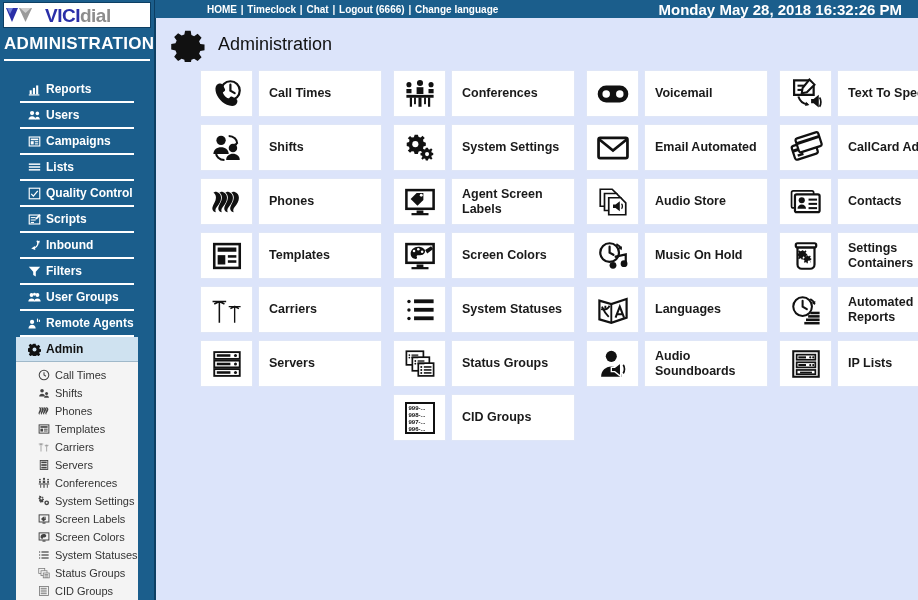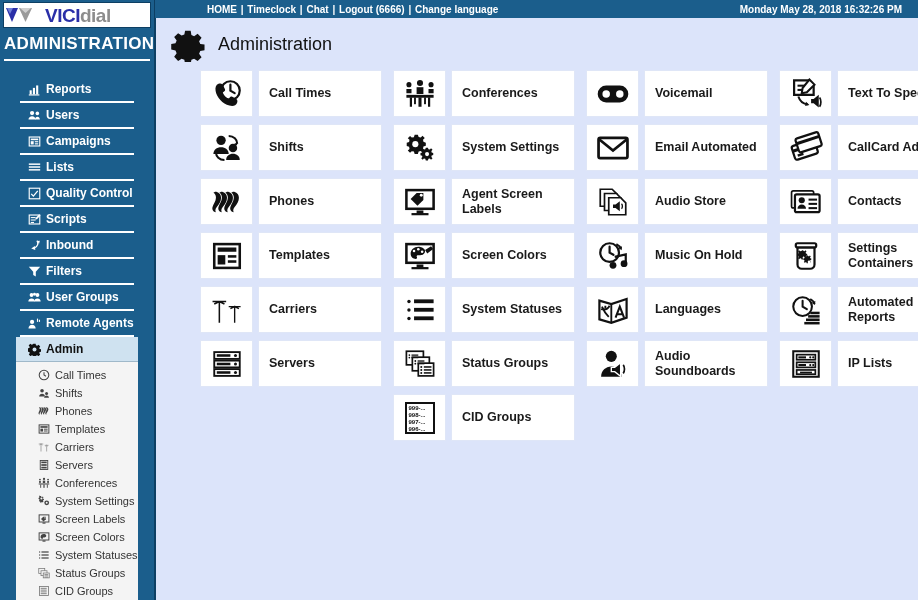--- a/index.html
+++ b/index.html
@@ -15,21 +15,21 @@
   .topbar{
     position:absolute;left:155px;top:0;width:763px;height:18px;
     background:#1b5e8c;color:#ffffff;
     font-size:10px;font-weight:bold;
     display:flex;align-items:center;justify-content:space-between;
     padding:0 6px 0 8px;box-sizing:border-box;
   }
   .topnav{white-space:nowrap;letter-spacing:0px;padding-left:44px;}
   .topnav a{color:#ffffff;text-decoration:none;}
   .topnav .sep{padding:0 1px;}
-  .clock{white-space:nowrap;font-size:10px;padding-right:10px;}
+  .clock{white-space:nowrap;font-size:15px;padding-right:10px;}
 
   
   .sidebar{
     position:absolute;left:0;top:0;width:156px;height:600px;
     background:#1b5e8c;
     border-right:2px solid #0d3f63;
     box-sizing:border-box;
     overflow:hidden;
   }
   .logo-wrap{

